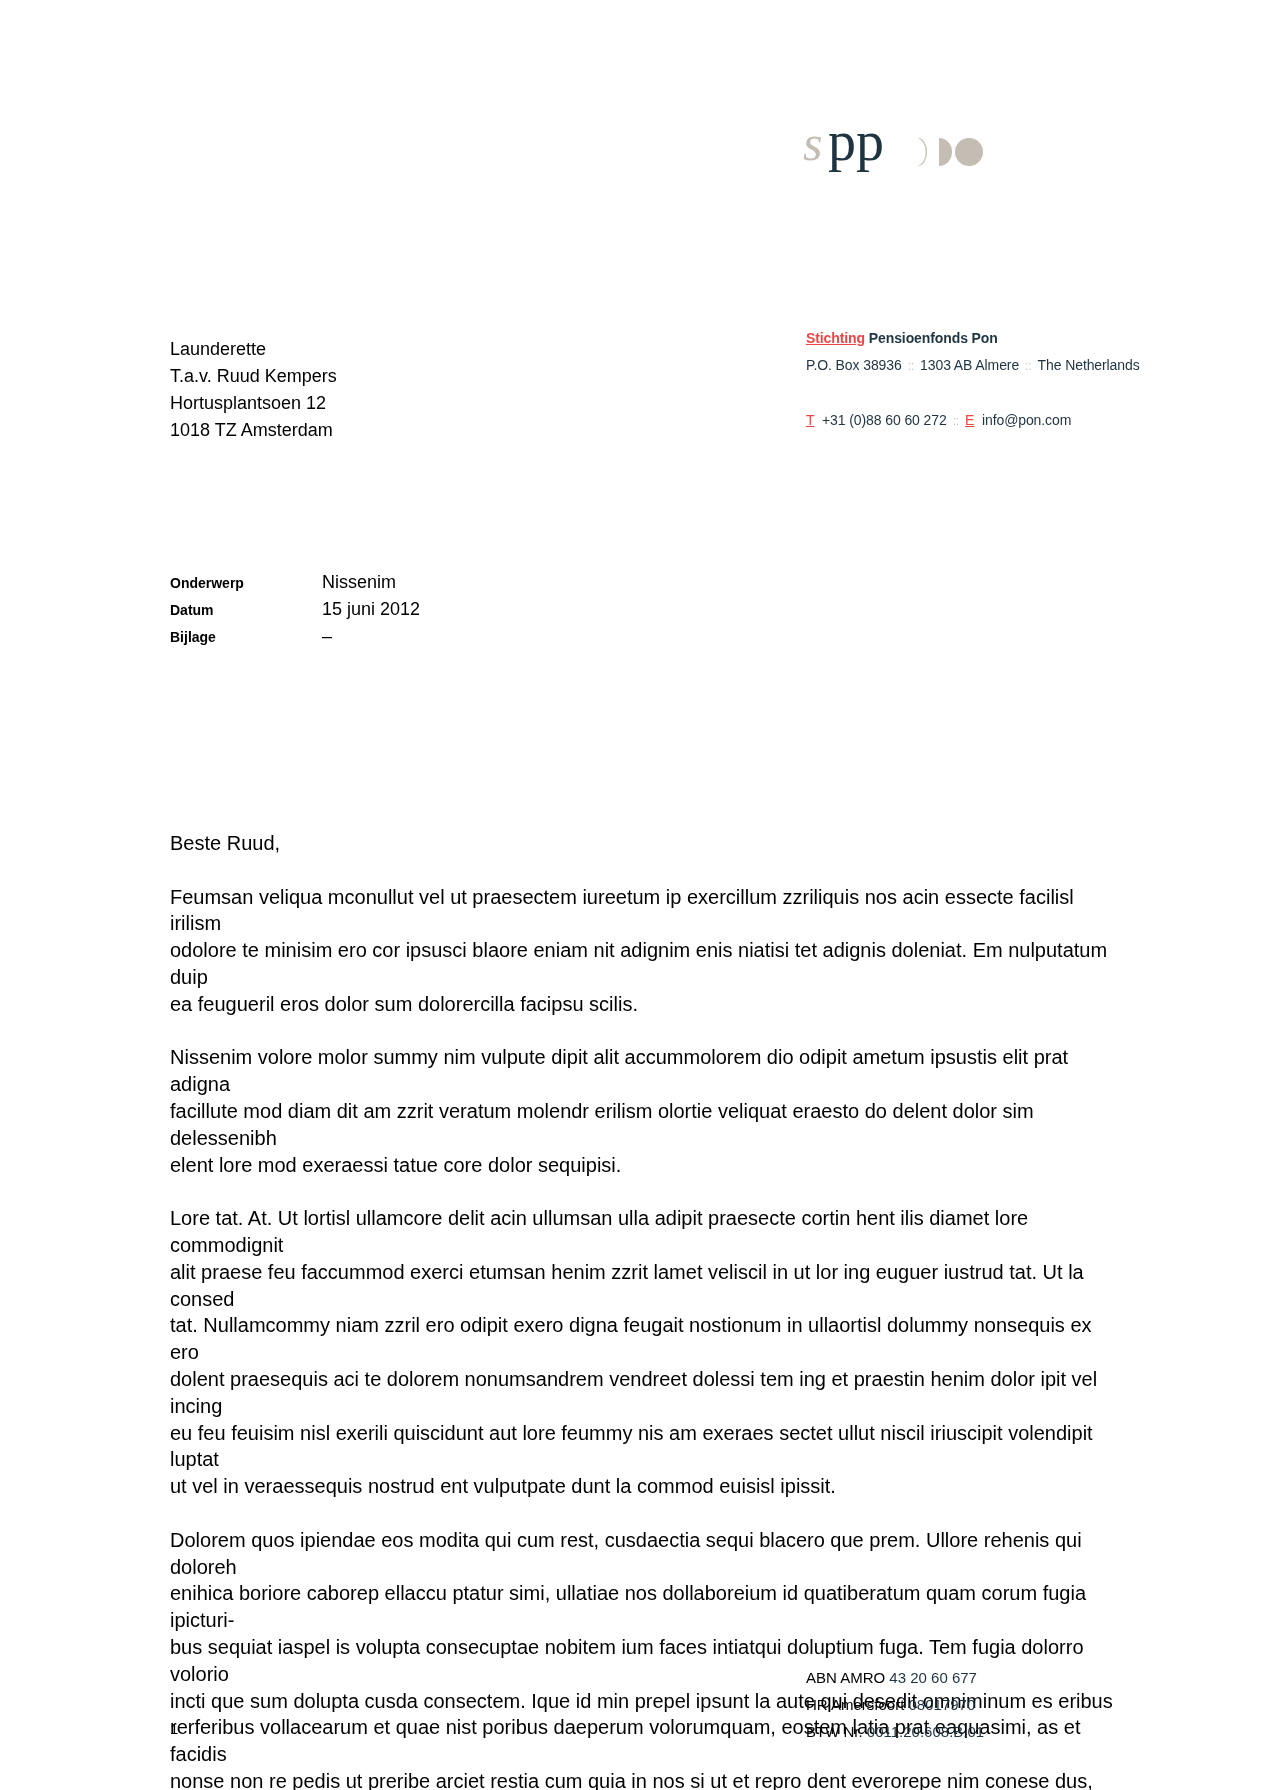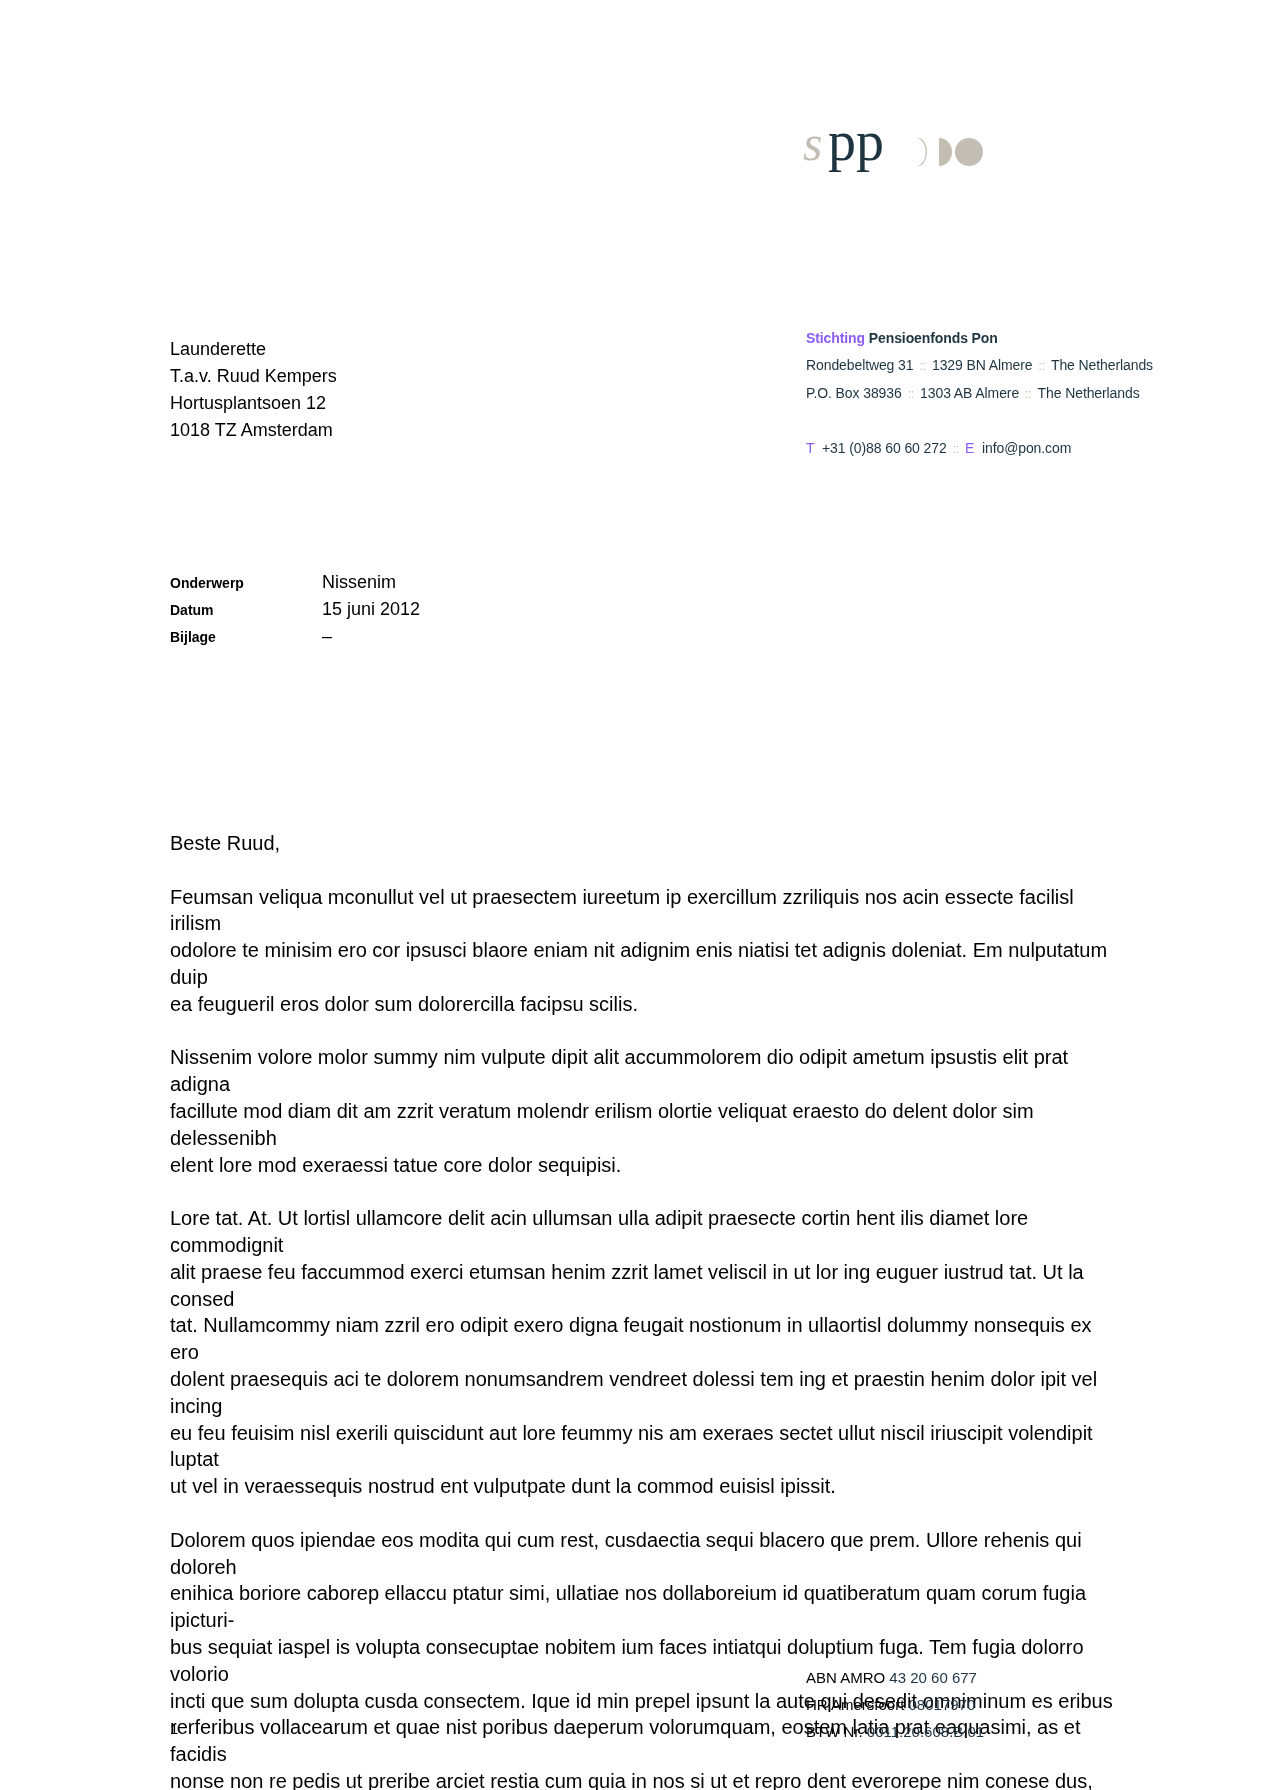--- a/index.html
+++ b/index.html
@@ -25,21 +25,21 @@
   .sender {
     position: absolute;
     left: 806px;
     top: 325px;
     font-family: "Liberation Sans", sans-serif;
     font-size: 14px;
     line-height: 27px;
     color: #1e3441;
     letter-spacing: -0.1px;
   }
-  .sender .muted { color: #8b5cf6; }
+  .sender .muted { color: #ef4444; text-decoration: underline; }
   .sender .strong { font-weight: bold; }
   .sender .sep { color: #c4bdb3; padding: 0 6px; font-size: 12px; }
   .sender .line-gap { height: 27px; }
 
   .recipient {
     position: absolute;
     left: 170px;
     top: 336px;
     font-size: 18px;
     line-height: 27px;
@@ -113,23 +113,20 @@
     <circle cx="166" cy="34" r="14" fill="#c4bdb3"></circle>
   </svg>
 </div>
 
 <div class="sender">
   <div>
     <span class="muted strong">Stichting</span>
     <span class="strong">Pensioenfonds Pon</span>
   </div>
   <div>
-    <span>Rondebeltweg 31</span><span class="sep">::</span><span>1329 BN Almere</span><span class="sep">::</span><span>The Netherlands</span>
-  </div>
-  <div>
     <span>P.O. Box 38936</span><span class="sep">::</span><span>1303 AB Almere</span><span class="sep">::</span><span>The Netherlands</span>
   </div>
   <div class="line-gap"></div>
   <div>
     <span class="muted">T</span>&nbsp;&nbsp;<span>+31 (0)88 60 60 272</span><span class="sep">::</span><span class="muted">E</span>&nbsp;&nbsp;<span>info@pon.com</span>
   </div>
 </div>
 
 <div class="recipient">
   <div>Launderette</div>

